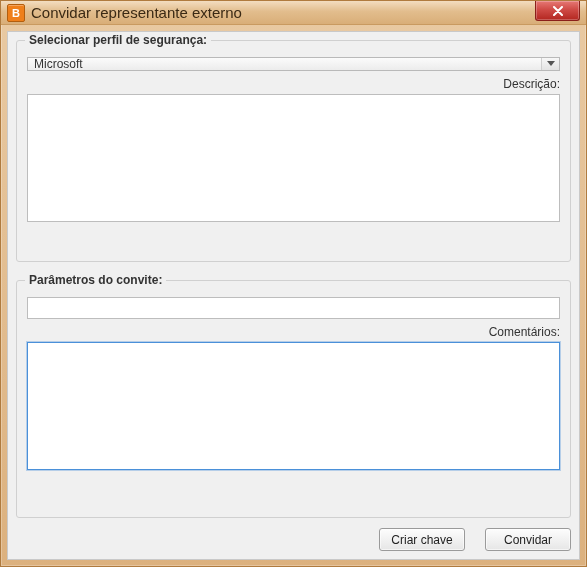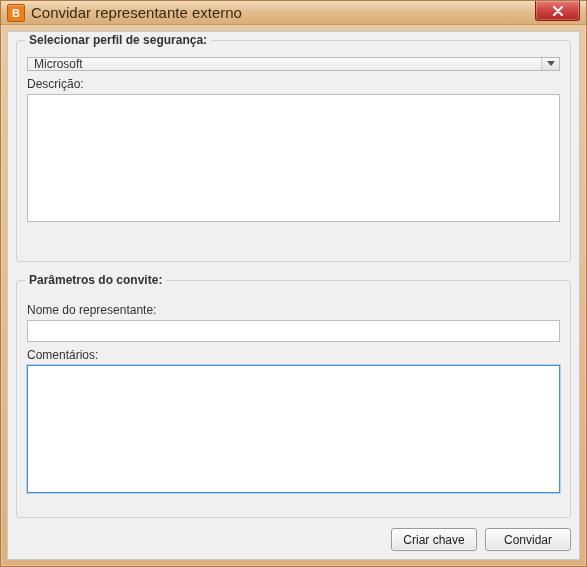--- a/index.html
+++ b/index.html
@@ -76,20 +76,21 @@
     top: -8px; left: 8px;
     background: #f0f0f0;
     padding: 0 4px;
     font-weight: bold;
     color: #333;
     font-size: 12px;
   }
   .label {
     color: #333;
     margin: 6px 0 3px 0;
+    text-align: right;
   }
   .combo {
     width: 100%;
     height: 14px;
     border: 1px solid #b9b9b9;
     background: linear-gradient(to bottom, #fbfbfb, #ececec);
     display: flex; align-items: center;
     padding: 0 6px;
     position: relative;
     color: #333;
@@ -120,21 +121,21 @@
     height: 128px;
     border: 1px solid #4a90d9;
     outline: 1px solid rgba(74,144,217,0.35);
   }
   .g1 { height: 222px; }
   .g2 { height: 238px; }
   .button-row {
     margin-top: auto;
     display: flex;
     justify-content: flex-end;
-    gap: 8px;
+    gap: 20px;
     padding-top: 10px;
   }
   .btn {
     min-width: 86px;
     height: 23px;
     border: 1px solid #9a9a9a;
     background: linear-gradient(to bottom, #fdfdfd, #e6e6e6);
     border-radius: 3px;
     font-family: inherit;
     font-size: 12px;
@@ -174,21 +175,20 @@
         </div>
       </div>
 
       <div class="label">Descrição:</div>
       <textarea class="textarea desc-area" readonly="" style=""></textarea>
     </div>
 
     <div class="groupbox g2">
       <div class="group-legend">Parâmetros do convite:</div>
 
-      <div class="label">Nome do representante:</div>
       <input type="text" class="textinput" value="" style="">
 
       <div class="label">Comentários:</div>
       <textarea class="textarea comments-area" style=""></textarea>
     </div>
 
     <div class="button-row">
       <button class="btn">Criar chave</button>
       <button class="btn">Convidar</button>
     </div>

